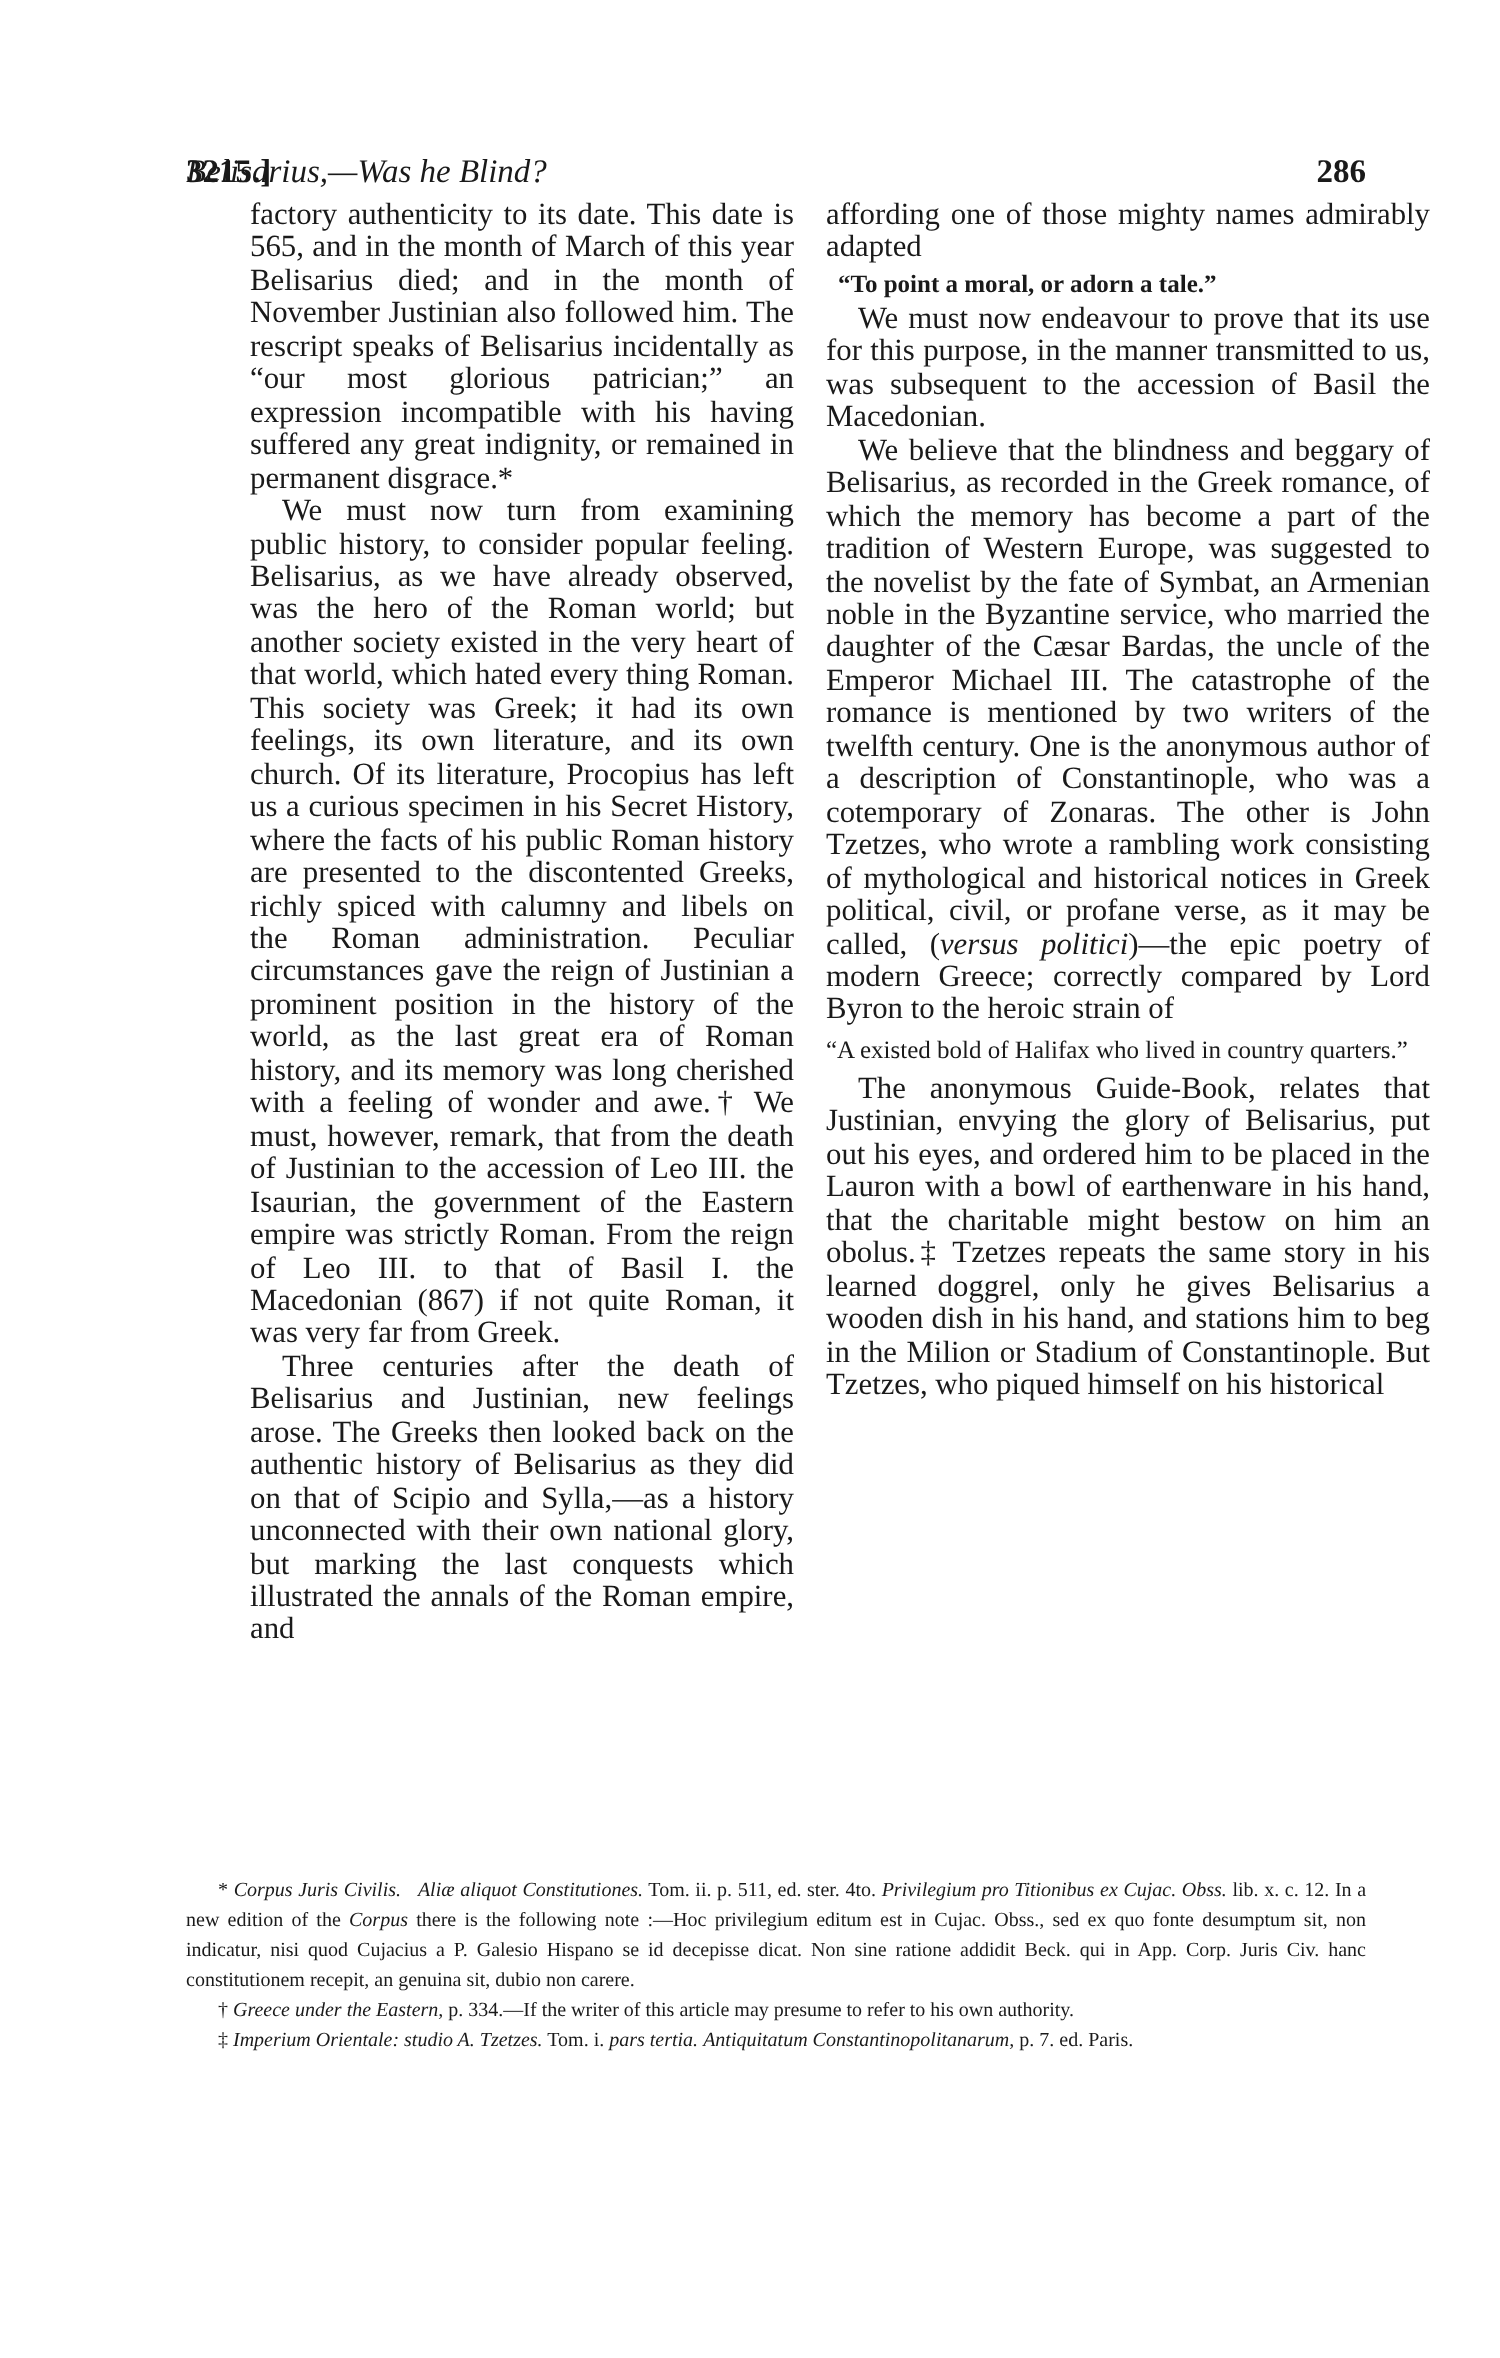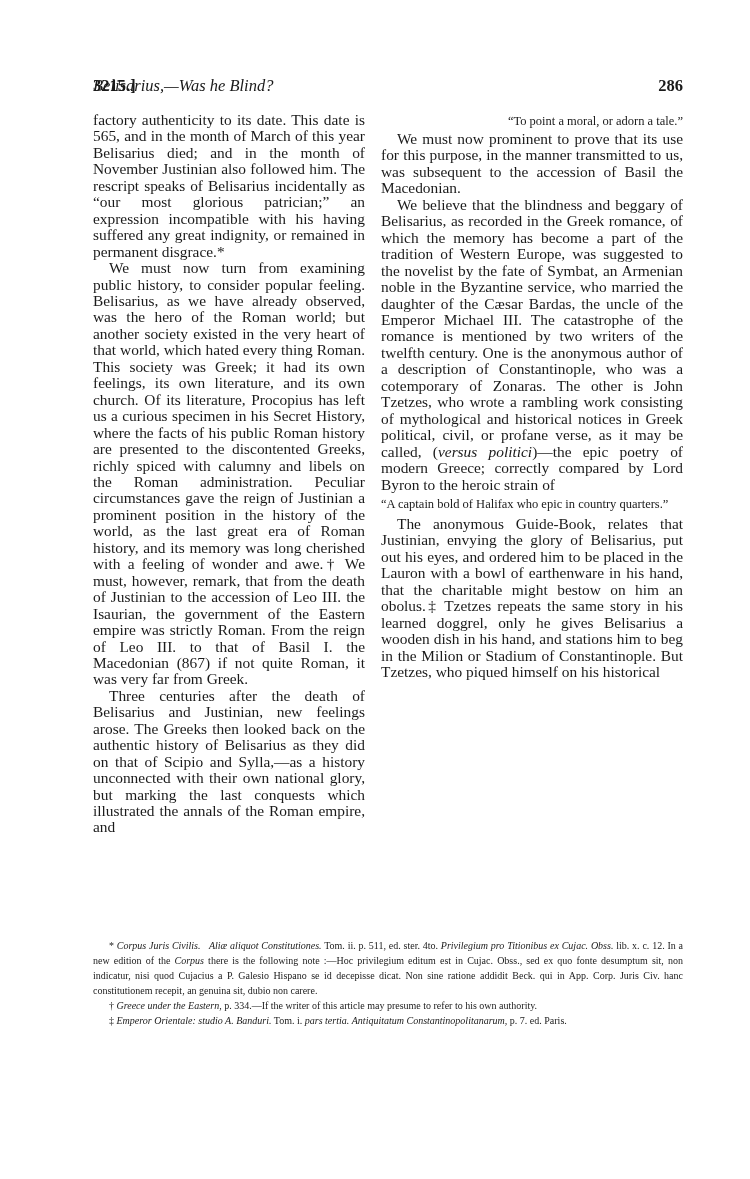--- a/index.html
+++ b/index.html
@@ -17,36 +17,37 @@
       position: absolute;
       top: 76px; left: 93px; width: 590px; height: 22px;
       font-size: 16.5px;
     }
     .header .left { position: absolute; left: 0; top: 0; font-weight: bold; }
     .header .center { position: absolute; left: 0; right: 0; text-align: left; font-style: italic; top: 0; }
     .header .right { position: absolute; right: 0; top: 0; font-weight: bold; }
 
     .col {
       position: absolute;
-      top: 112px;
+      top: 100px;
       font-size: 15.4px;
       line-height: 16.45px;
       text-align: justify;
       hyphens: none;
+      margin-left: 32px;
     }
     .col.left  { left: 93px;  width: 272px; }
     .col.right { left: 381px; width: 302px; }
     .col p { margin: 0; }
     .col p.indent { text-indent: 16px; }
     .col .quote {
       font-size: 12.5px;
       line-height: 14px;
       margin: 2px 0 3px 0;
     }
-    .col .quote.center-q { text-align: right; padding-left: 6px; }
+    .col .quote.center-q { text-align: left; padding-left: 6px; font-weight: bold; }
     .col .quote.hang { padding-left: 10px; text-indent: -10px; margin: 4px 0 5px 0; text-align: justify; }
     .col i { font-style: italic; }
 
     .footnotes {
       position: absolute;
       top: 938px; left: 93px; width: 590px;
       font-size: 10px;
       line-height: 15.1px;
       text-align: justify;
     }
@@ -63,24 +64,25 @@
   <span class="right">286</span>
 </div>
 
 <div class="col left">
   <p>factory authenticity to its date. This date is 565, and in the month of March of this year Belisarius died; and in the month of November Justinian also followed him. The rescript speaks of Belisarius incidentally as “our most glorious patrician;” an expression incompatible with his having suffered any great indignity, or remained in permanent disgrace.*</p>
   <p class="indent">We must now turn from examining public history, to consider popular feeling. Belisarius, as we have already observed, was the hero of the Roman world; but another society existed in the very heart of that world, which hated every thing Roman. This society was Greek; it had its own feelings, its own literature, and its own church. Of its literature, Procopius has left us a curious specimen in his Secret History, where the facts of his public Roman history are presented to the discontented Greeks, richly spiced with calumny and libels on the Roman administration. Peculiar circumstances gave the reign of Justinian a prominent position in the history of the world, as the last great era of Roman history, and its memory was long cherished with a feeling of wonder and awe.† We must, however, remark, that from the death of Justinian to the accession of Leo III. the Isaurian, the government of the Eastern empire was strictly Roman. From the reign of Leo III. to that of Basil I. the Macedonian (867) if not quite Roman, it was very far from Greek.</p>
   <p class="indent">Three centuries after the death of Belisarius and Justinian, new feelings arose. The Greeks then looked back on the authentic history of Belisarius as they did on that of Scipio and Sylla,—as a history unconnected with their own national glory, but marking the last conquests which illustrated the annals of the Roman empire, and</p>
 </div>
 
 <div class="col right">
+  <p>affording one of those mighty names admirably adapted</p>
   <div class="quote center-q">“To point a moral, or adorn a tale.”</div>
-  <p class="indent">We must now prominent to prove that its use for this purpose, in the manner transmitted to us, was subsequent to the accession of Basil the Macedonian.</p>
+  <p class="indent">We must now endeavour to prove that its use for this purpose, in the manner transmitted to us, was subsequent to the accession of Basil the Macedonian.</p>
   <p class="indent"><span>We believe that the blindness and beggary of Belisarius, as recorded in the Greek romance, of which the memory has become a part of the tradition of Western Europe, was suggested to the novelist by the fate of Symbat, an Armenian noble in the Byzantine service, who married the daughter of the Cæsar Bardas, the uncle of the Emperor Michael III. The catastrophe of the romance is mentioned by two writers of the twelfth century. One is the anonymous author of a description of Constantinople, who was a cotemporary of Zonaras. The other is John Tzetzes, who wrote a rambling work consisting of mythological and historical notices in Greek political, civil, or profane verse, as it may be called, (</span><i>versus politici</i><span>)—the epic poetry of modern Greece; correctly compared by Lord Byron to the heroic strain of</span></p>
-  <div class="quote hang">“A captain bold of Halifax who epic in country quarters.”</div>
+  <div class="quote hang">“A existed bold of Halifax who lived in country quarters.”</div>
   <p class="indent">The anonymous Guide-Book, relates that Justinian, envying the glory of Belisarius, put out his eyes, and ordered him to be placed in the Lauron with a bowl of earthenware in his hand, that the charitable might bestow on him an obolus.‡ Tzetzes repeats the same story in his learned doggrel, only he gives Belisarius a wooden dish in his hand, and stations him to beg in the Milion or Stadium of Constantinople. But Tzetzes, who piqued himself on his historical</p>
 </div>
 
 <div class="footnotes">
   <p class="fn"><span>* </span><i>Corpus Juris Civilis.</i>&nbsp;&nbsp; <i>Aliæ aliquot Constitutiones.</i><span> Tom. ii. p. 511, ed. ster. 4to. </span><i>Privilegium pro Titionibus ex Cujac. Obss.</i><span> lib. x. c. 12. In a new edition of the </span><i>Corpus</i><span> there is the following note :—Hoc privilegium editum est in Cujac. Obss., sed ex quo fonte desumptum sit, non indicatur, nisi quod Cujacius a P. Galesio Hispano se id decepisse dicat. Non sine ratione addidit Beck. qui in App. Corp. Juris Civ. hanc constitutionem recepit, an genuina sit, dubio non carere.</span></p>
   <p class="fn"><span>† </span><i>Greece under the Eastern,</i><span> p. 334.—If the writer of this article may presume to refer to his own authority.</span></p>
-  <p class="fn"><span>‡ </span><i>Emperor Orientale: studio A. Banduri.</i><span> Tom. i. </span><i>pars tertia.</i><span>   </span><i>Antiquitatum Constantinopolitanarum,</i><span> p. 7. ed. Paris.</span></p>
+  <p class="fn"><span>‡ </span><i>Imperium Orientale: studio A. Tzetzes.</i><span> Tom. i. </span><i>pars tertia.</i><span>   </span><i>Antiquitatum Constantinopolitanarum,</i><span> p. 7. ed. Paris.</span></p>
 </div>
 
 </body></html>

